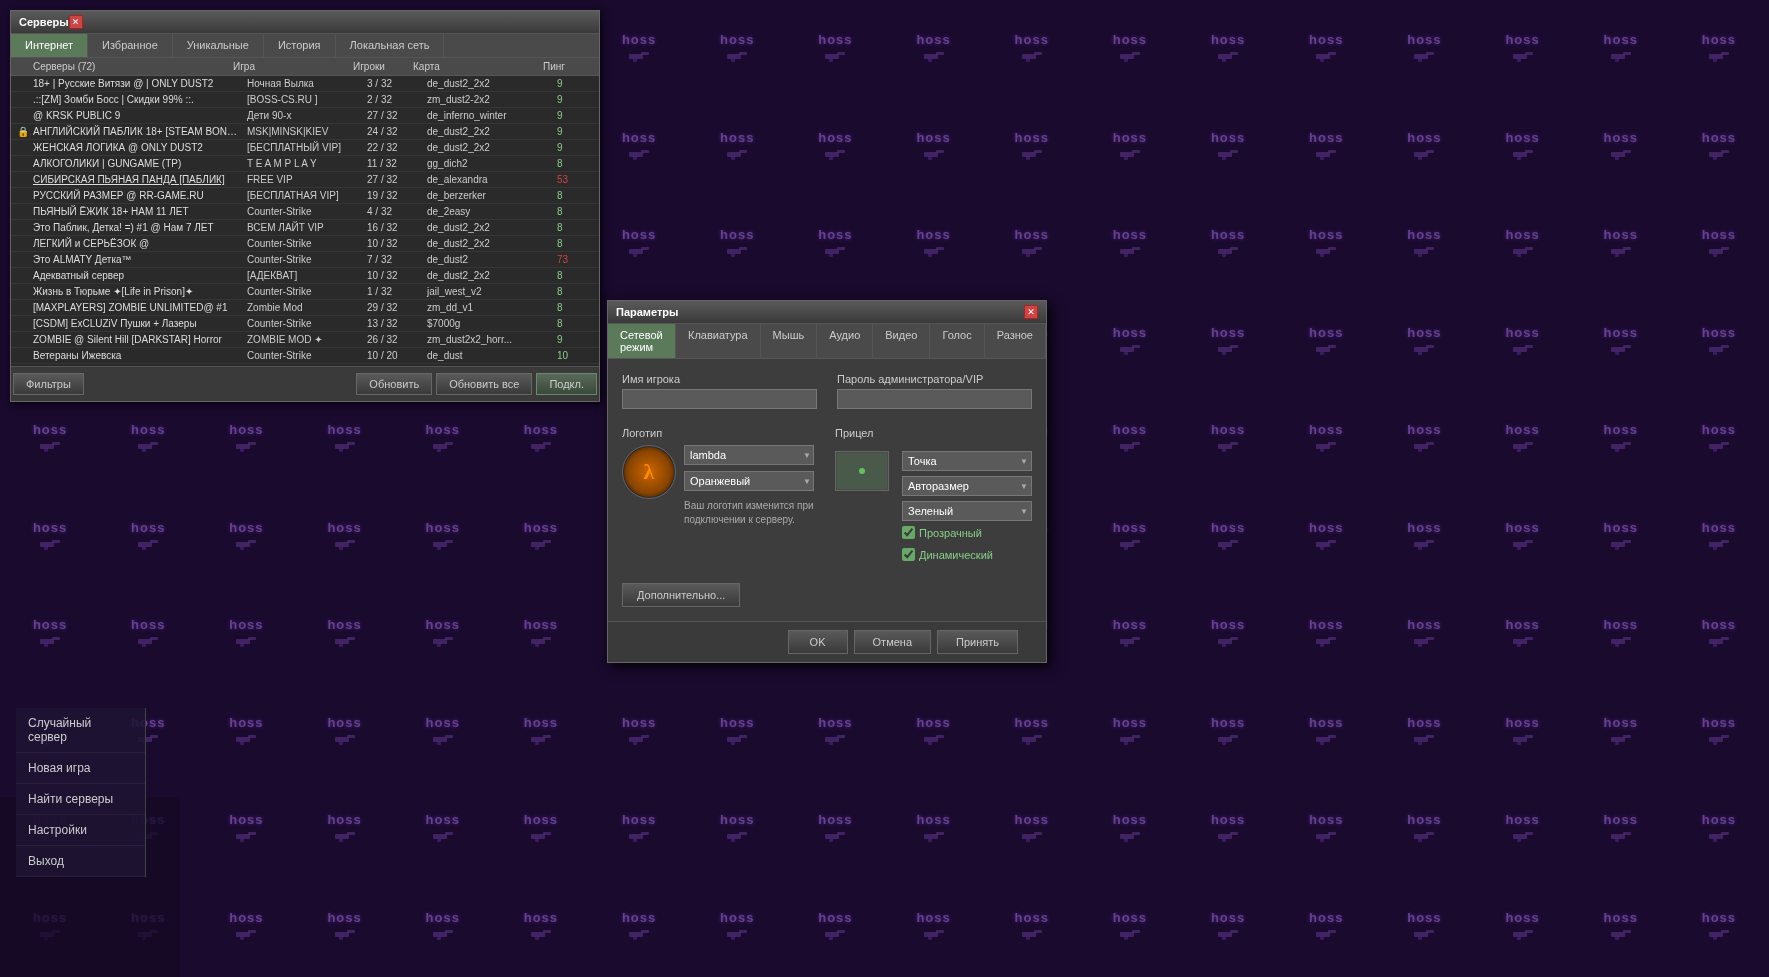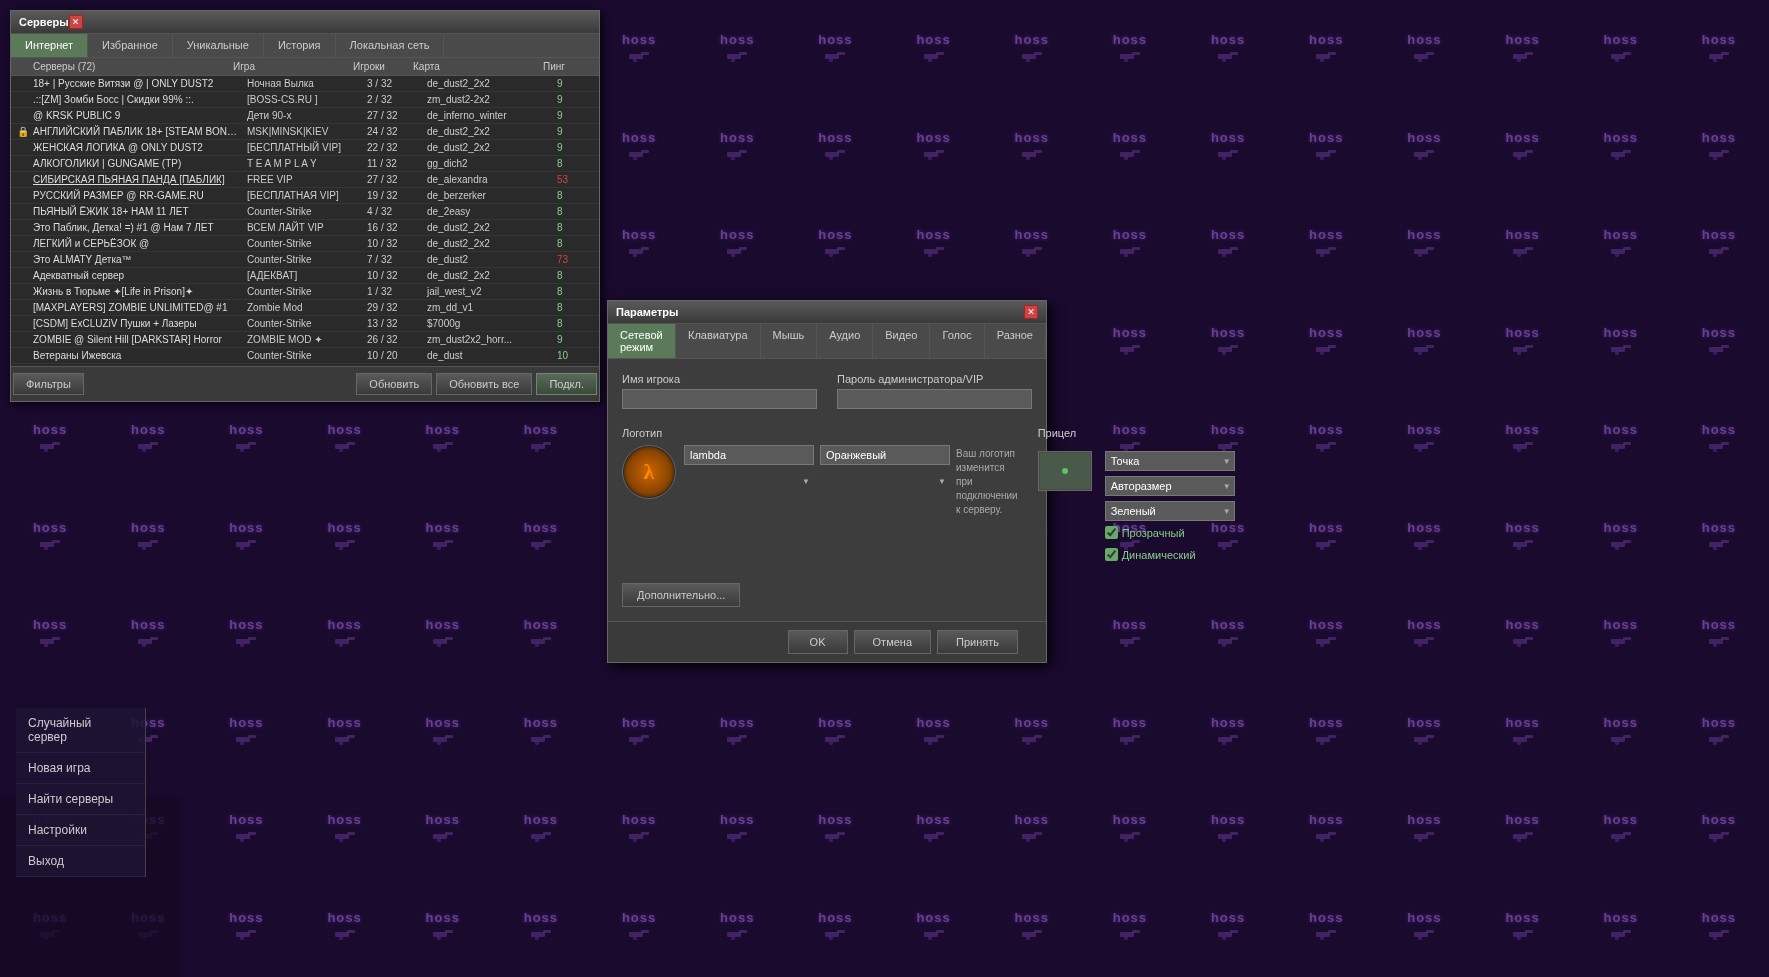--- a/index.html
+++ b/index.html
@@ -318,21 +318,21 @@
       align-items: center;
       justify-content: center;
       color: #ff8800;
       font-size: 22px;
       font-weight: bold;
       font-family: serif;
     }
 
     .logo-selects {
       display: flex;
-      flex-direction: row;
+      flex-direction: column;
       gap: 6px;
       flex: 1;
       justify-content: center;
     }
 
     .params-select {
       background: #5a5a5a;
       border: 1px solid #777;
       color: #ffffff;
       padding: 3px 20px 3px 5px;

